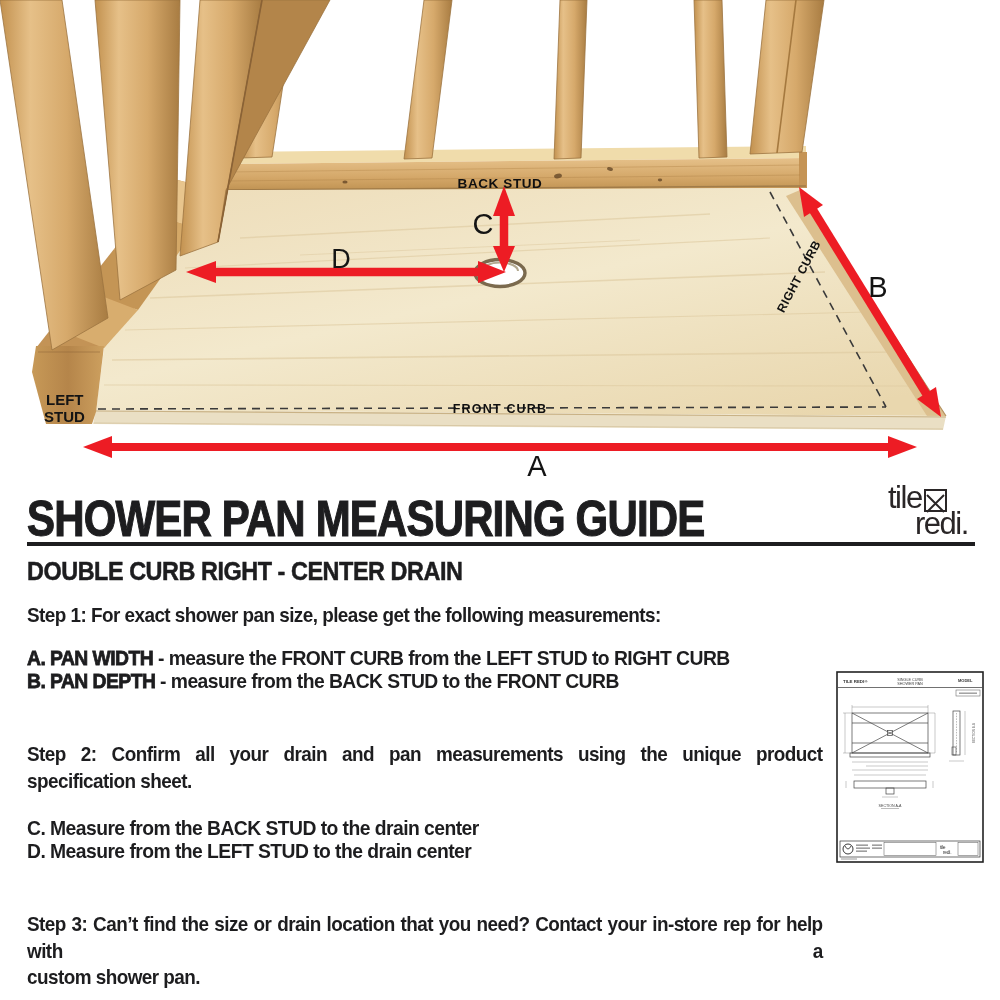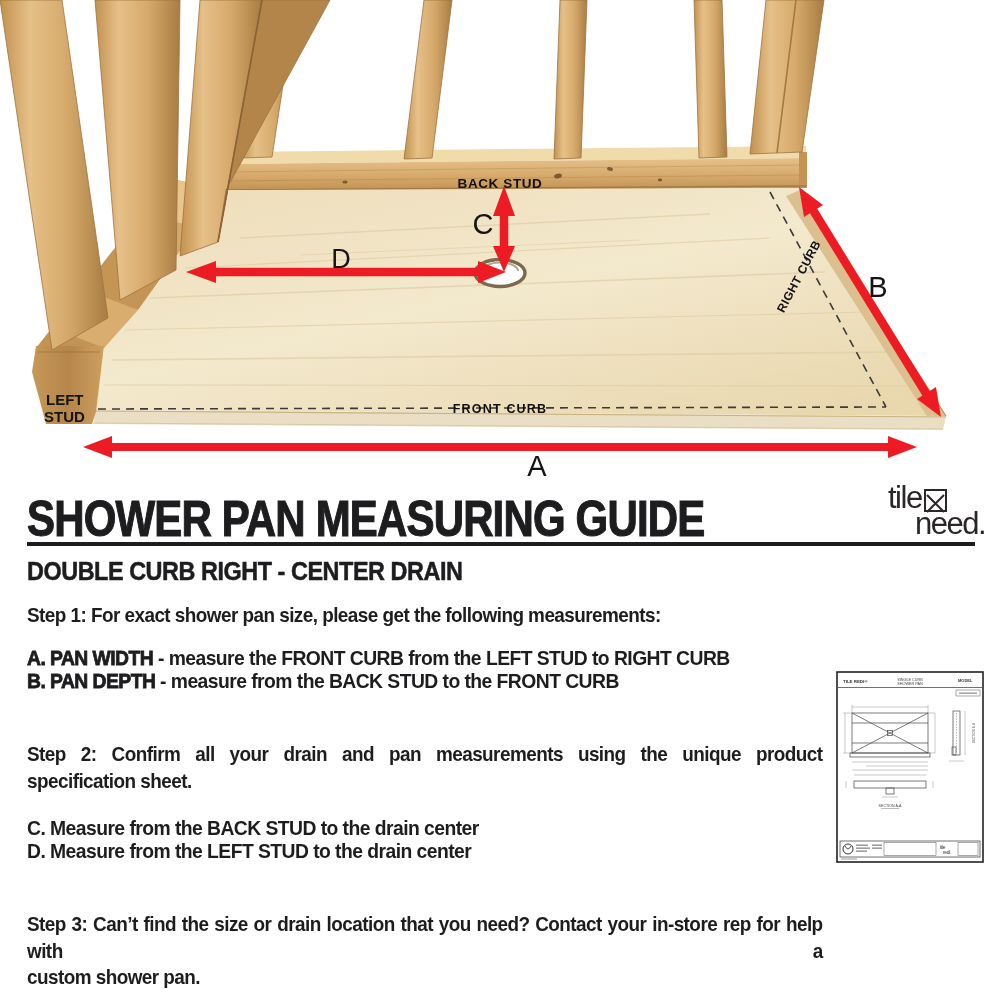--- a/index.html
+++ b/index.html
@@ -171,21 +171,21 @@
   <div class="abs logo">
     <div class="l1">
       <span>tile</span>
       <span class="xbox">
         <svg width="19" height="19" viewBox="0 0 19 19">
           <path d="M1,1 L18,18 M18,1 L1,18" stroke="#2a2627" stroke-width="2"></path>
         </svg>
       </span>
     </div>
     <div class="l2">
-      <span>need</span><span>.</span>
+      <span>redi</span><span>.</span>
     </div>
   </div>
 
   <div class="abs rule"></div>
   <div class="abs subtitle">DOUBLE CURB RIGHT - CENTER DRAIN</div>
 
   <div class="abs bodytxt para step1">Step 1: For exact shower pan size, please get the following measurements:</div>
 
   <div class="abs bodytxt meas measab">
     <div><span class="xb">A. </span><span class="xb">PAN WIDTH</span><span> - measure the FRONT CURB from the LEFT STUD to RIGHT CURB</span></div>

